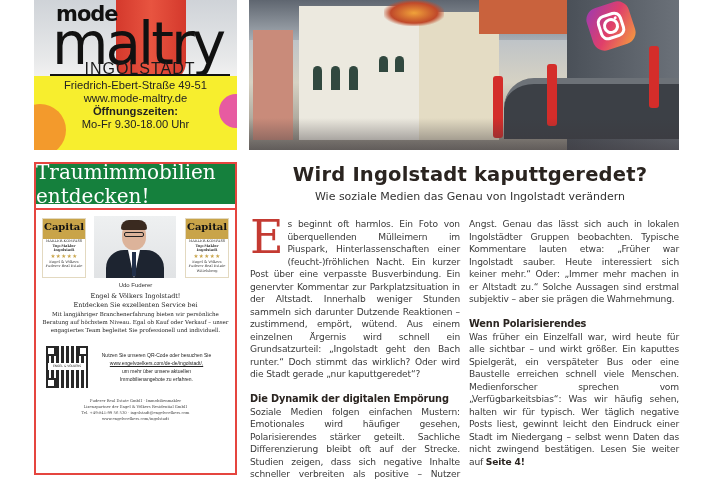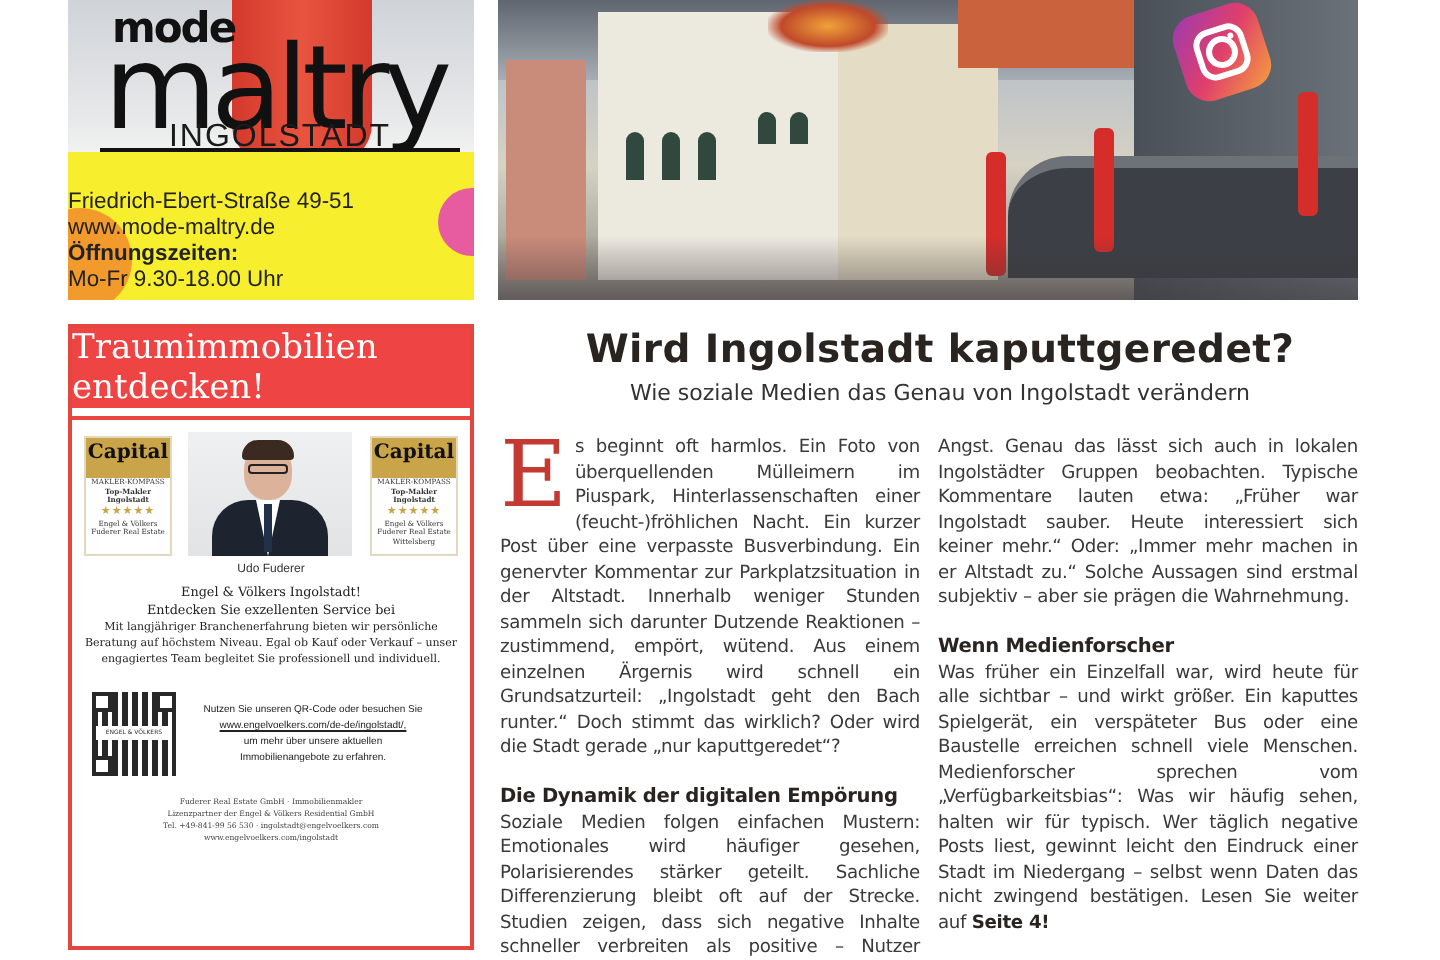--- a/index.html
+++ b/index.html
@@ -46,21 +46,21 @@
   }
   .maltry .circle-orange {
     position: absolute; left: -20px; top: 28px; width: 52px; height: 52px;
     border-radius: 50%; background: #f39a2c;
   }
   .maltry .circle-pink {
     position: absolute; right: -16px; top: 18px; width: 34px; height: 34px;
     border-radius: 50%; background: #e75ba1;
   }
   .maltry .info {
-    position: relative; text-align: left; padding-top: 19px;
+    position: relative; text-align: center; padding-top: 3px;
     font-family: "Liberation Sans", sans-serif; font-size: 11.2px; line-height: 13px; color: #222;
   }
   .maltry .info .bold { font-weight: bold; }
 
   
   .hero {
     position: absolute; left: 249px; top: 0; width: 430px; height: 150px; overflow: hidden;
     background: linear-gradient(180deg, #8a9099 0%, #b9c0c8 20%, #d6d2c4 55%, #8f8a80 100%);
   }
   .hero .sky { position: absolute; left: 0; top: 0; width: 100%; height: 40px;
@@ -93,22 +93,22 @@
   .hero .insta .dot { position: absolute; right: 2px; top: 2px; width: 3px; height: 3px; background: #fff; border-radius: 50%; }
   .hero .fire { position: absolute; left: 135px; top: 0; width: 60px; height: 26px;
     background: radial-gradient(ellipse at center, #f0a23a 0%, #c0492a 55%, rgba(0,0,0,0) 75%); }
 
   
   .ev {
     position: absolute; left: 34px; top: 162px; width: 203px; height: 313px;
     border: 2px solid #e5453f; box-sizing: border-box; background: #fff;
   }
   .ev .banner {
-    background: #ef4444; height: 40px; display: flex; align-items: center; justify-content: center;
-    color: #fff; font-family: "DejaVu Serif", serif; font-size: 17px;
+    background: #15803d; height: 40px; display: flex; align-items: center; justify-content: center;
+    color: #fff; font-family: "DejaVu Serif", serif; font-size: 20px;
   }
   .ev .banner-gap { height: 4px; background: #fff; border-bottom: 2px solid #ea4642; }
   .ev .badges { position: relative; height: 72px; margin-top: 6px; }
   .ev .badge {
     position: absolute; top: 2px; width: 44px; height: 60px; background: #fff;
     border: 1px solid #e3d9c0; box-sizing: border-box; font-family: "DejaVu Serif", serif;
   }
   .ev .badge .cap { background: #c9a449; color: #111; font-size: 10px; font-weight: bold;
     text-align: center; height: 20px; line-height: 16px; }
   .ev .badge .sub { font-size: 3.6px; text-align: center; color: #333; line-height: 4.6px; }
@@ -284,16 +284,16 @@
 
 <div class="col col1">
   <p><span class="dropcap">E</span><span>s beginnt oft harmlos. Ein Foto von überquellenden Mülleimern im Piuspark, Hinterlassenschaften einer (feucht-)fröhlichen Nacht. Ein kurzer Post über eine verpasste Busverbindung. Ein genervter Kommentar zur Parkplatzsituation in der Altstadt. Innerhalb weniger Stunden sammeln sich darunter Dutzende Reaktionen – zustimmend, empört, wütend. Aus einem einzelnen Ärgernis wird schnell ein Grundsatzurteil: „Ingolstadt geht den Bach runter.“ Doch stimmt das wirklich? Oder wird die Stadt gerade „nur kaputtgeredet“?</span></p>
   <h3>Die Dynamik der digitalen Empörung</h3>
   <p>Soziale Medien folgen einfachen Mustern: Emotionales wird häufiger gesehen, Polarisierendes stärker geteilt. Sachliche Differenzierung bleibt oft auf der Strecke. Studien zeigen, dass sich negative Inhalte schneller verbreiten als positive – Nutzer reagieren stärker auf Ärger, Frust und</p>
 </div>
 
 <div class="col col2">
   <p>Angst. Genau das lässt sich auch in lokalen Ingolstädter Gruppen beobachten. Typische Kommentare lauten etwa: „Früher war Ingolstadt sauber. Heute interessiert sich keiner mehr.“ Oder: „Immer mehr machen in er Altstadt zu.“ Solche Aussagen sind erstmal subjektiv – aber sie prägen die Wahrnehmung.</p>
   <h3>
-    <span>Wenn Medienforscher</span><br>
+    <span>Wenn Polarisierendes</span><br>
   </h3>
   <p><span>Was früher ein Einzelfall war, wird heute für alle sichtbar – und wirkt größer. Ein kaputtes Spielgerät, ein verspäteter Bus oder eine Baustelle erreichen schnell viele Menschen. Medienforscher sprechen vom „Verfügbarkeitsbias“: Was wir häufig sehen, halten wir für typisch. Wer täglich negative Posts liest, gewinnt leicht den Eindruck einer Stadt im Niedergang – selbst wenn Daten das nicht zwingend bestätigen. Lesen Sie weiter auf</span> <b>Seite 4!</b></p>
 </div>
 
 </body></html>

